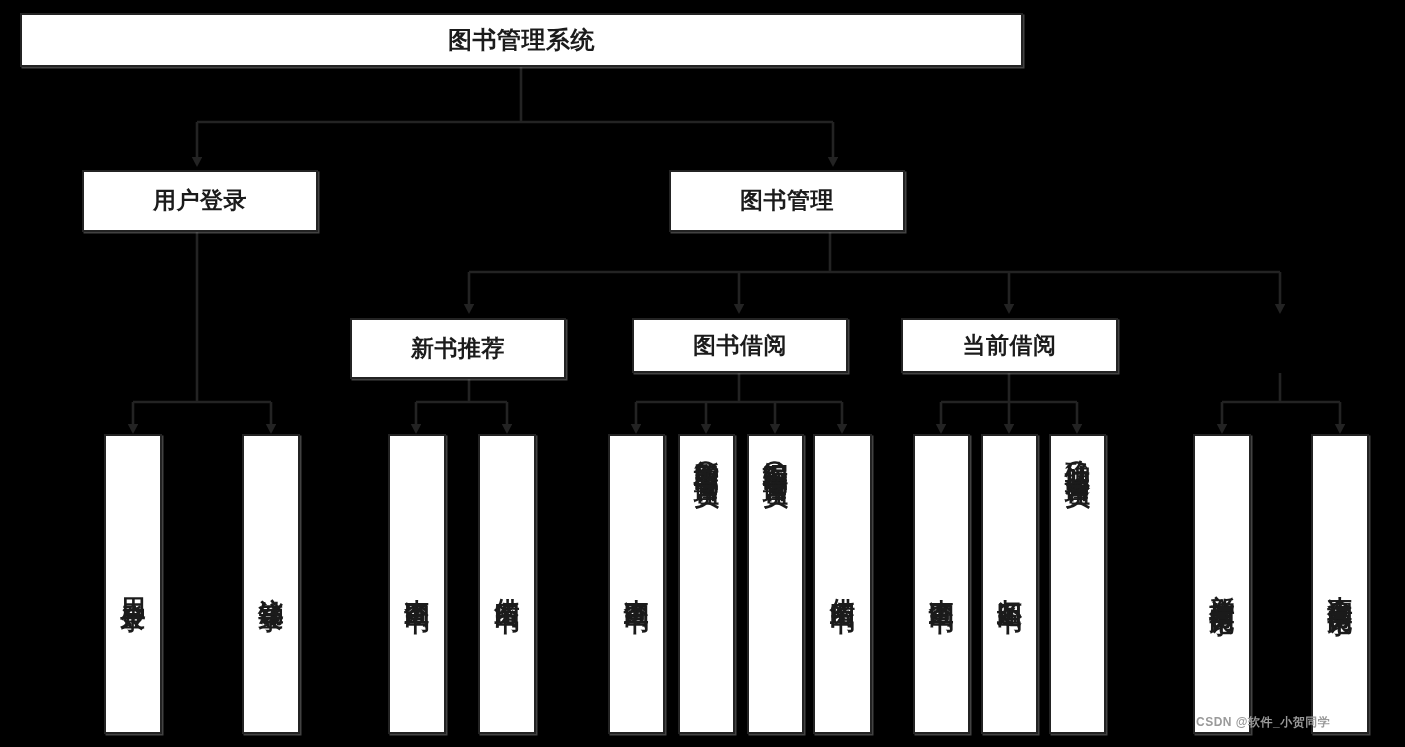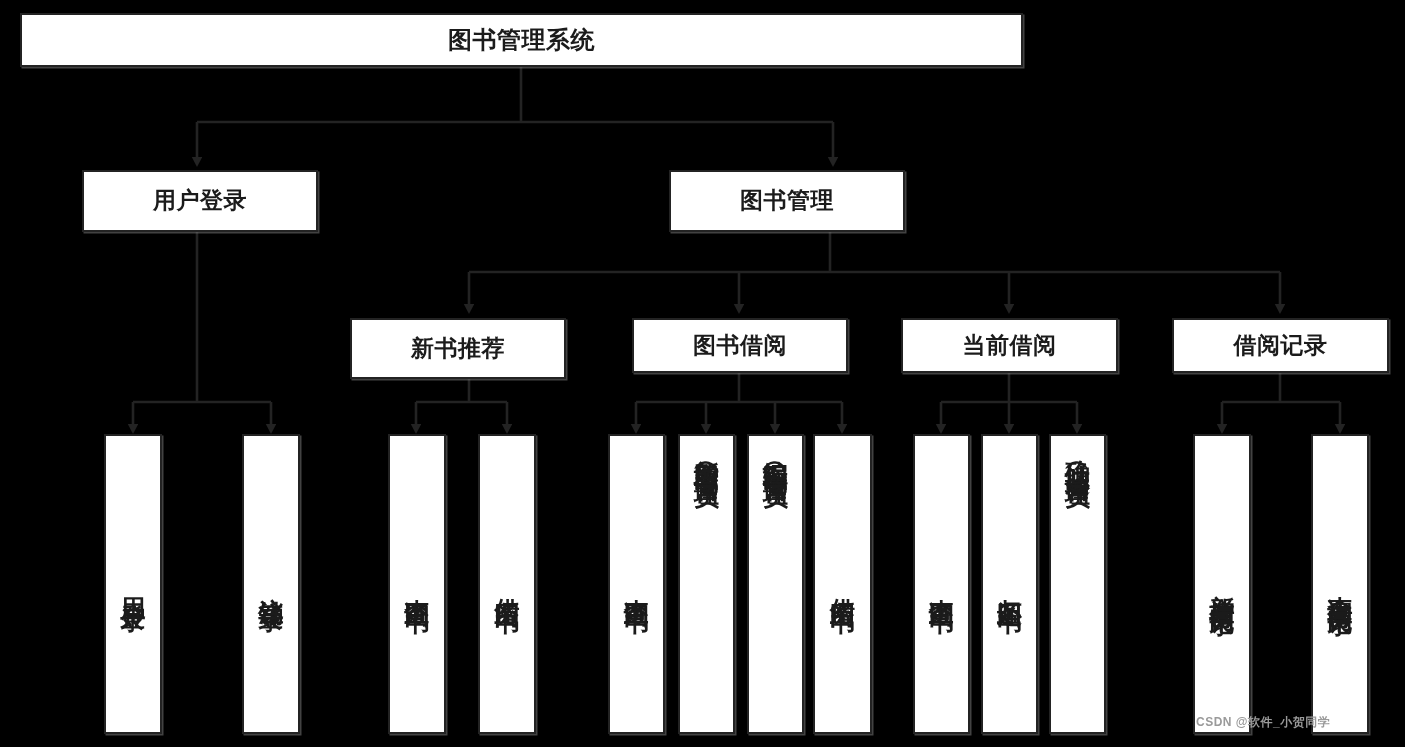--- a/index.html
+++ b/index.html
@@ -149,23 +149,20 @@
   </div>
 
   <div class="node h" style="left:632px; top:318px; width:216px; height:55px;">
     <span class="lbl">图书借阅</span>
   </div>
 
   <div class="node h" style="left:901px; top:318px; width:217px; height:55px;">
     <span class="lbl">当前借阅</span>
   </div>
 
-  <div class="node h" style="left:1172px; top:318px; width:217px; height:55px;">
-    <span class="lbl">借阅记录</span>
-  </div>
 
   <div class="node v center" style="left:104px; top:434px; width:58px; height:300px;">
     <span class="lbl">用户登录</span>
   </div>
 
   <div class="node v center" style="left:242px; top:434px; width:58px; height:300px;">
     <span class="lbl">注销登录</span>
   </div>
 
   <div class="node v center" style="left:388px; top:434px; width:58px; height:300px;">

